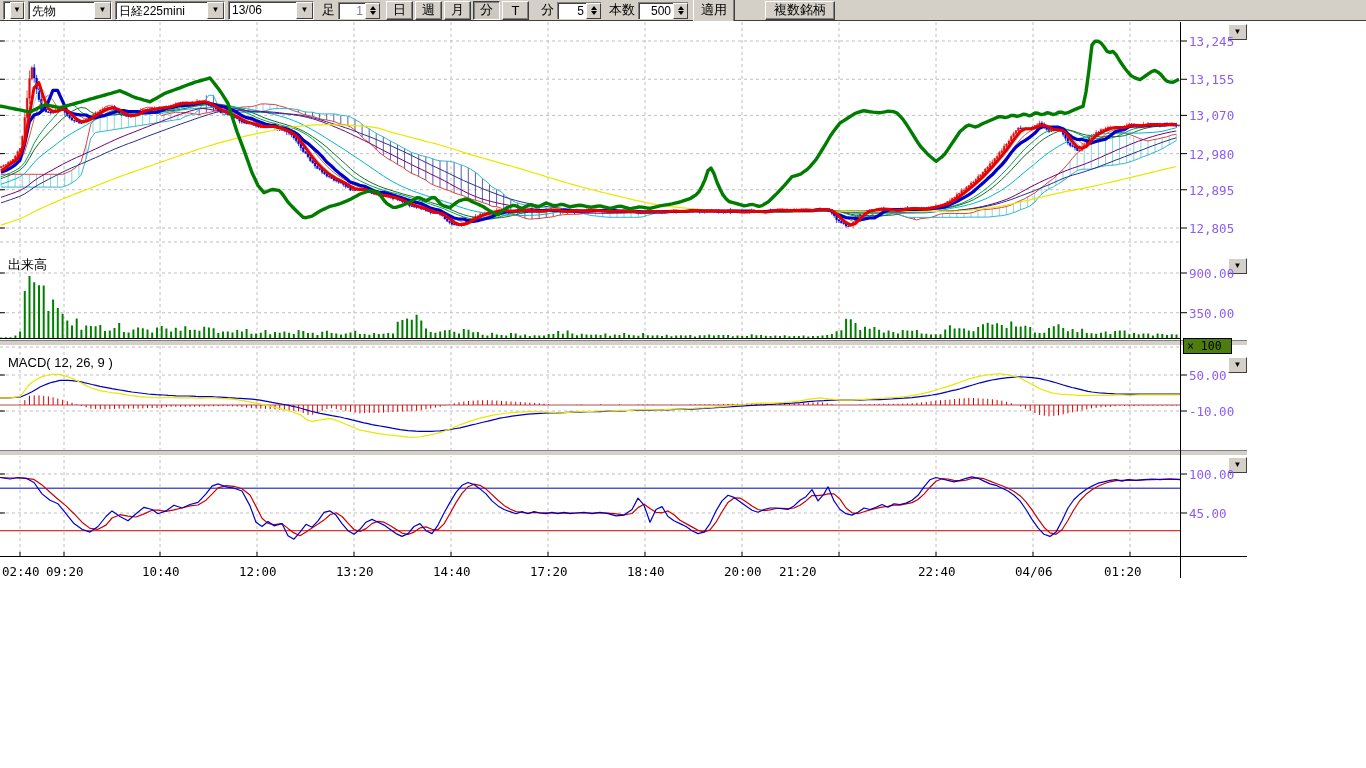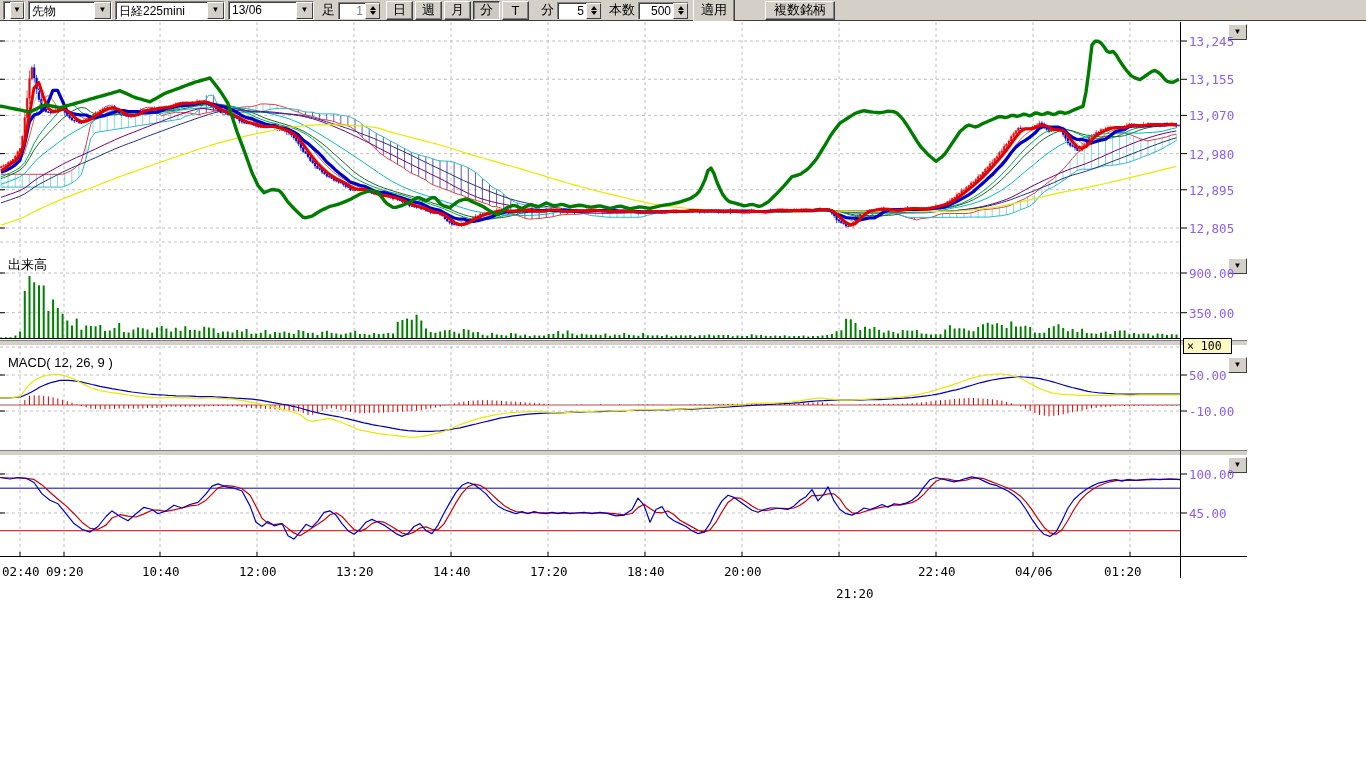--- a/index.html
+++ b/index.html
@@ -33,21 +33,21 @@
   #chart-svg{position:absolute;left:0;top:0;}
   #labels-layer{position:absolute;left:0;top:0;width:1366px;height:600px;pointer-events:none;}
   .legend-row{position:absolute;left:2px;white-space:nowrap;font-size:12.5px;color:#000;}
   .legend-item{display:inline-block;padding:0 9px 0 0;margin-right:8px;border-right:1px dashed #c9c9c9;}
   .pane-label{position:absolute;font-size:13px;color:#000;}
   .ytick{position:absolute;font-size:12.5px;font-family:"DejaVu Sans Mono",monospace;color:#8b5cf6;left:1189px;}
   .xtick{position:absolute;font-size:12.5px;font-family:"DejaVu Sans Mono",monospace;color:#000;top:543px;}
   .mini-dd{position:absolute;width:17px;height:14px;background:#d4d0c8;
            border:1px solid;border-color:#fff #404040 #404040 #fff;pointer-events:auto;
            display:flex;align-items:center;justify-content:center;font-size:8px;line-height:8px;color:#000;}
-  #mult-box{position:absolute;left:1183px;top:317px;width:44px;height:14px;border:1px solid #000;background:#fef9c3;
+  #mult-box{position:absolute;left:1183px;top:317px;width:44px;height:14px;border:1px solid #000;background:#4d7c0f;
             font-size:11.5px;font-family:"DejaVu Sans Mono",monospace;display:flex;align-items:center;padding-left:3px;pointer-events:auto;}
 </style>
 </head>
 <body>
 
 <div id="app">
 
   <div id="toolbar">
     <div class="combo" style="width:20px">
       <div class="cfield" style="flex:1"></div>
@@ -238,19 +238,19 @@
         <div class="ytick" style="top: 485px;">45.00</div>
         <div class="xtick" style="left: 2px;">02:40</div>
         <div class="xtick" style="left: 46px;">09:20</div>
         <div class="xtick" style="left: 142px;">10:40</div>
         <div class="xtick" style="left: 239px;">12:00</div>
         <div class="xtick" style="left: 336px;">13:20</div>
         <div class="xtick" style="left: 433px;">14:40</div>
         <div class="xtick" style="left: 530px;">17:20</div>
         <div class="xtick" style="left: 627px;">18:40</div>
         <div class="xtick" style="left: 724px;">20:00</div>
-        <div class="xtick" style="left: 836px; margin-top: 22px;">21:20</div>
+        <div class="xtick" style="left: 779px;">21:20</div>
         <div class="xtick" style="left: 918px;">22:40</div>
         <div class="xtick" style="left: 1015px;">04/06</div>
         <div class="xtick" style="left: 1104px;">01:20</div>
       </div>
   </div>
 </div>
 
 </body></html>

